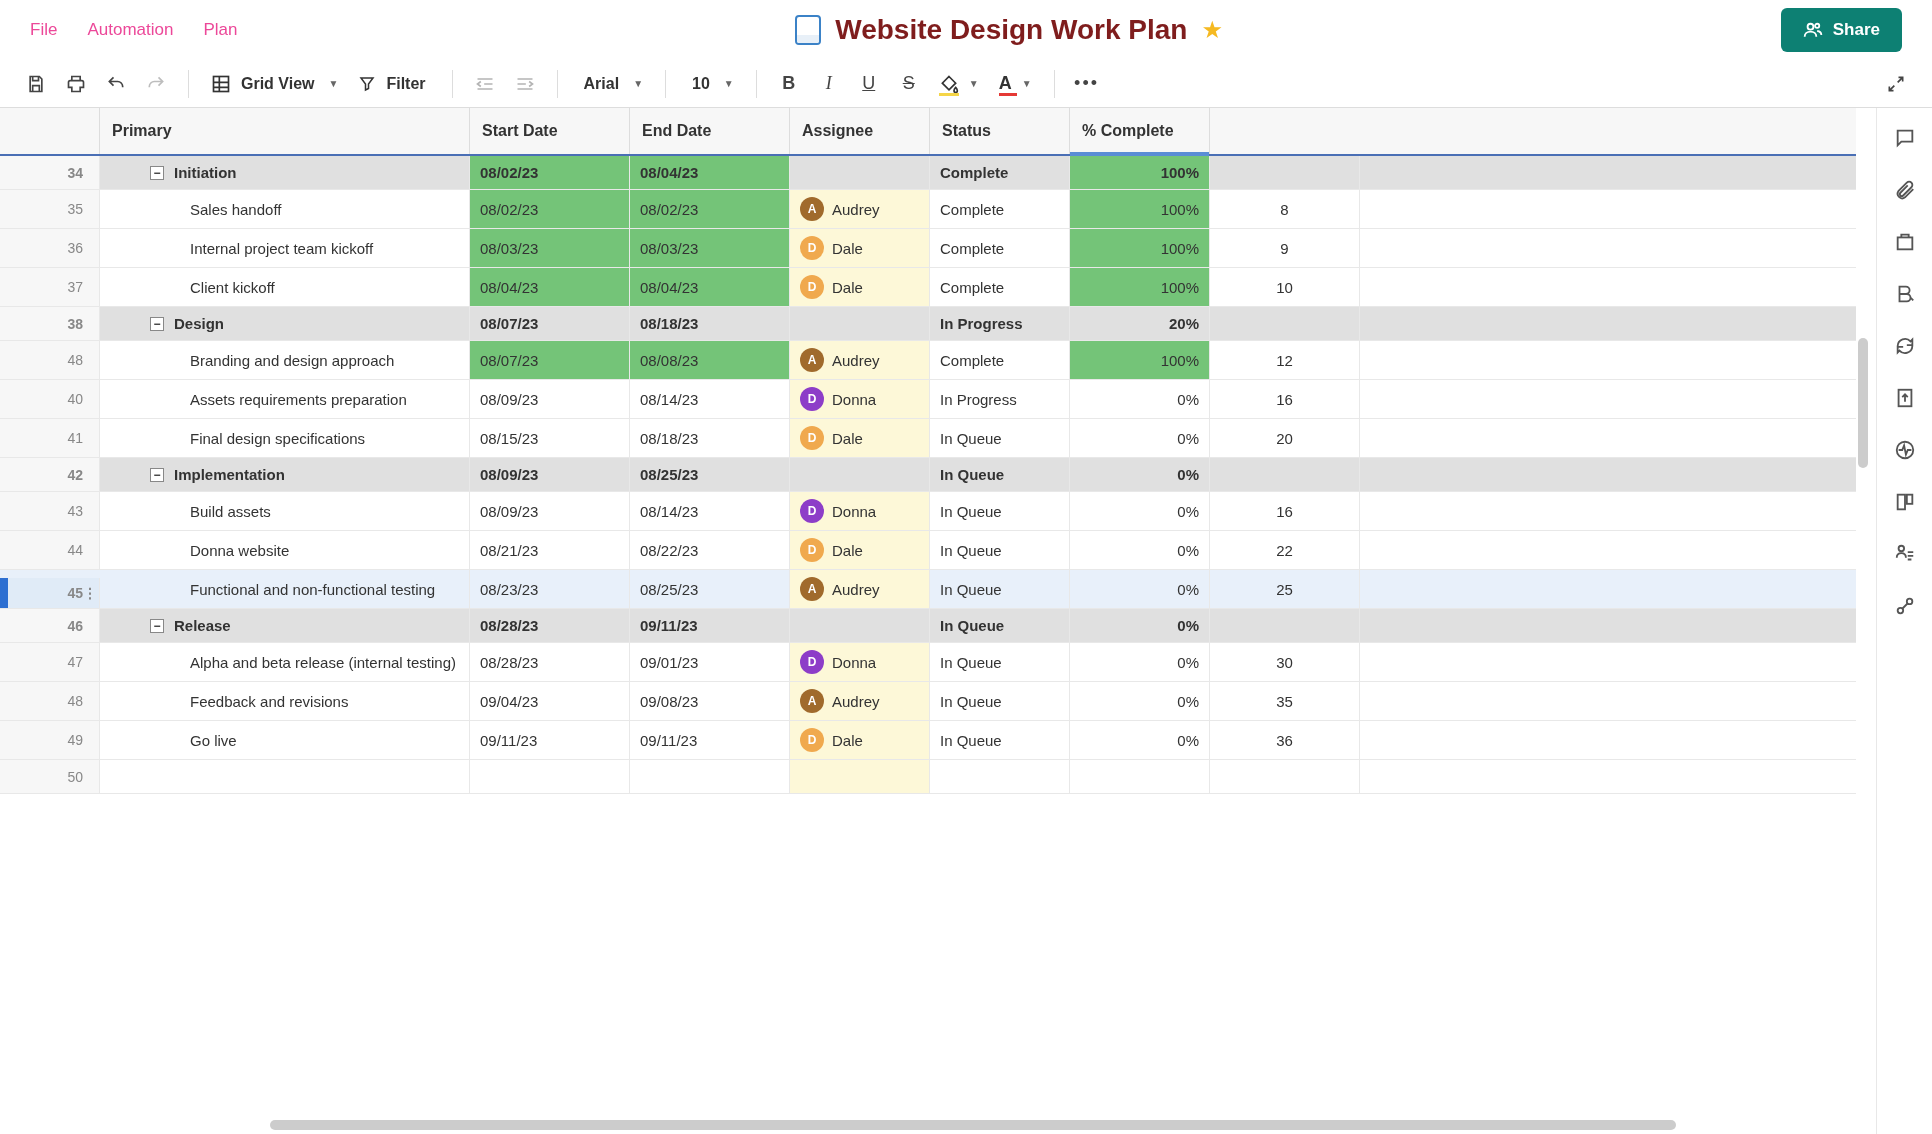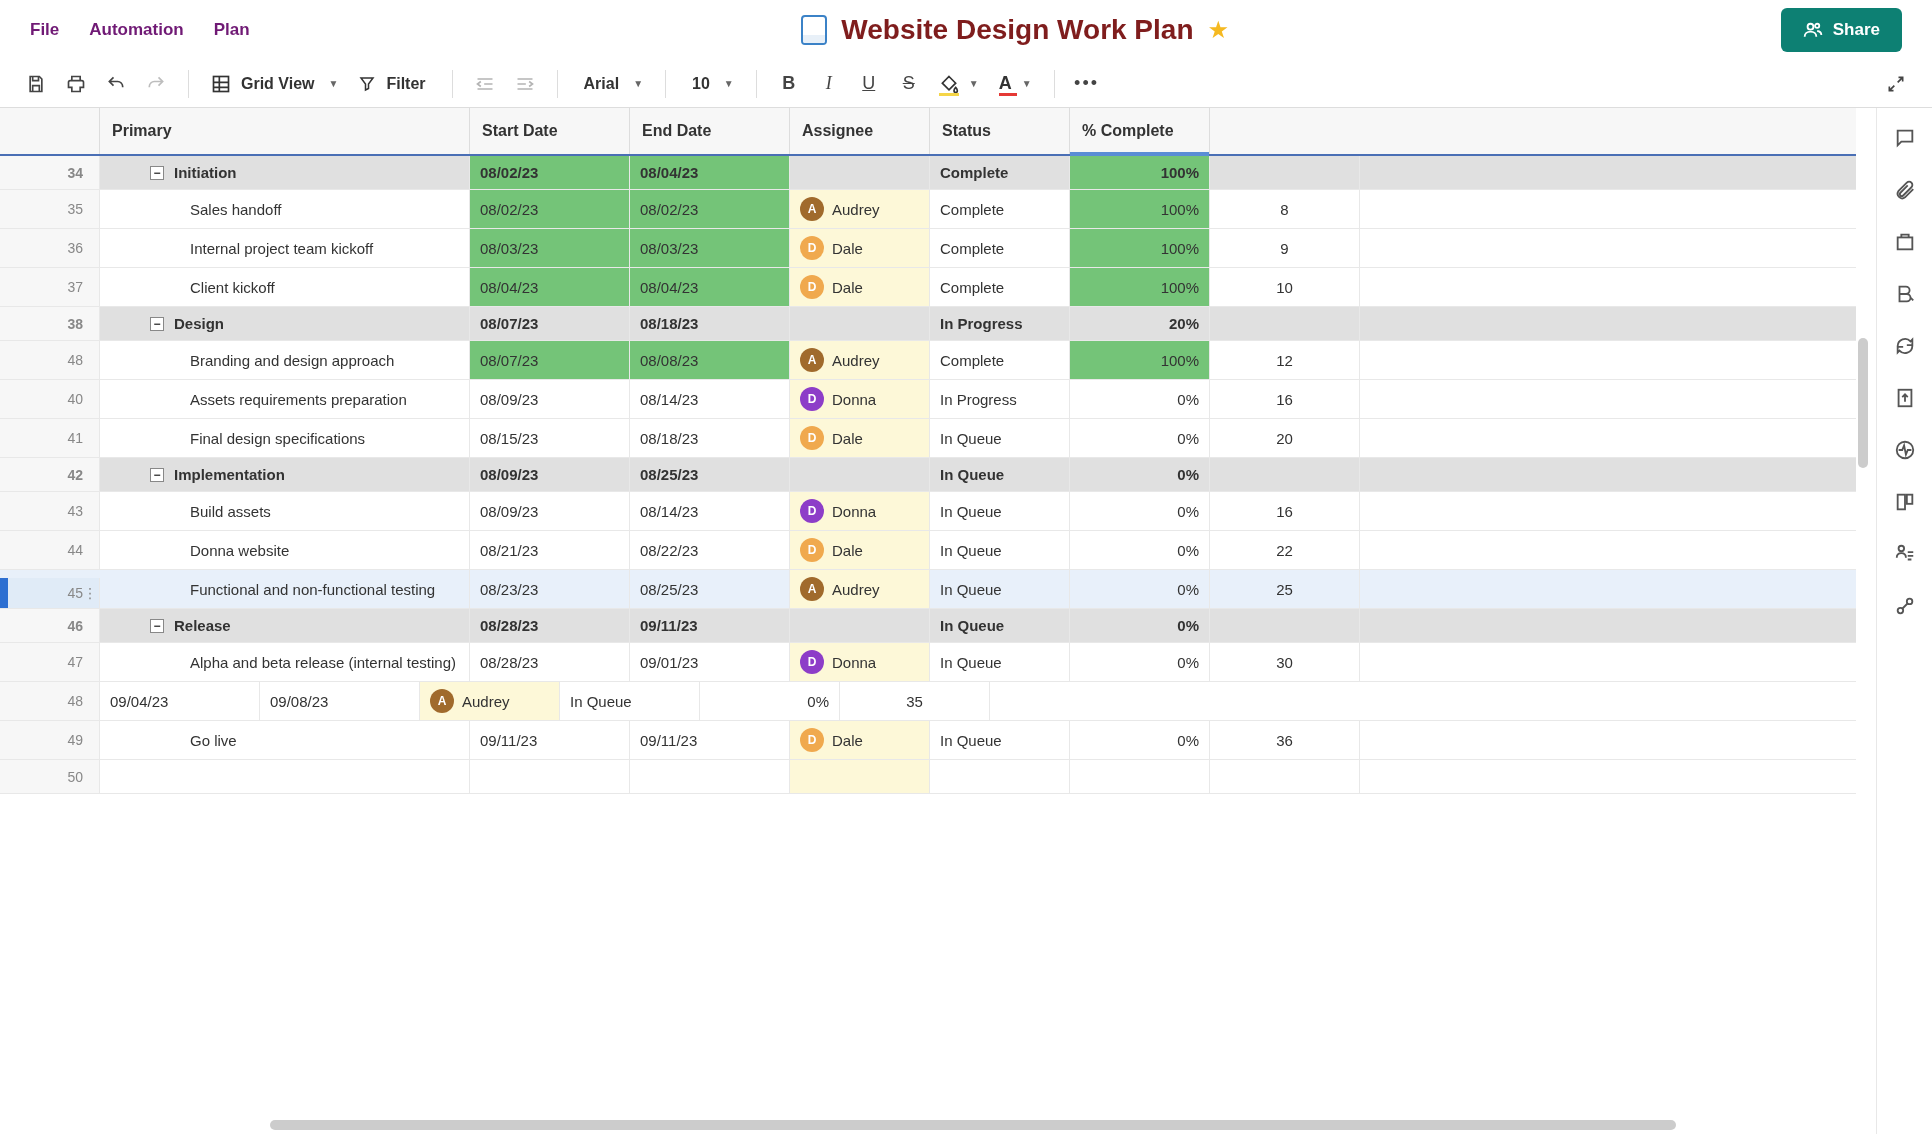--- a/index.html
+++ b/index.html
@@ -1,21 +1,21 @@
 <!DOCTYPE html>
 <html><head>
 <meta charset="utf-8">
 <style>
 * { box-sizing: border-box; margin: 0; padding: 0; }
 body { font-family: Arial, sans-serif; font-size: 14px; color: #333; background: #fff; overflow: hidden; }
 
 
 .menubar { display: flex; align-items: center; padding: 10px 30px; height: 60px; }
 .menubar-left { display: flex; gap: 30px; }
-.menu-item { font-size: 17px; color: #701a75; cursor: pointer; font-weight: bold; }
+.menu-item { font-size: 17px; color: #ec4899; cursor: pointer; }
 .title-section { flex: 1; display: flex; align-items: center; justify-content: center; gap: 14px; }
 .doc-icon { width: 26px; height: 30px; border: 2.5px solid #3b82c7; border-radius: 4px; position: relative; background: #fff; }
 .doc-icon::after { content: ''; position: absolute; bottom: 0; left: 0; right: 0; height: 8px; background: #e8f0f8; border-radius: 0 0 2px 2px; }
 .page-title { font-size: 28px; font-weight: 700; color: #7f1d1d; }
 .star-icon { color: #f5b921; font-size: 24px; }
 .share-btn { background: #0d8073; color: #ffffff; border: none; border-radius: 6px; padding: 12px 22px; font-size: 17px; font-weight: 700; cursor: pointer; display: flex; align-items: center; gap: 10px; }
 
 
 .toolbar { display: flex; align-items: center; padding: 6px 18px; height: 48px; border-bottom: 1px solid #ddd; gap: 4px; }
 .tb-btn { width: 36px; height: 36px; display: flex; align-items: center; justify-content: center; cursor: pointer; border-radius: 4px; color: #444; }
@@ -43,21 +43,21 @@
 .hdr-cell.rownum-col { background: #f7f7f7; }
 .pct-hdr { position: relative; }
 .pct-hdr::after { content: ''; position: absolute; bottom: -2px; left: 0; right: 0; height: 4px; background: #5a8dd6; }
 .lock-icon { font-size: 12px; color: #888; margin-top: 4px; }
 
 
 .grid-body { overflow-y: auto; }
 .row { display: flex; border-bottom: 1px solid #e8e8e8; min-height: 34px; }
 .row.summary { background: #e0e0e0; font-weight: 700; }
 .row.selected { background: #e8f0fa; }
-.row.selected .rownum-cell { background: #e0ebf7; position: relative; font-weight: 400; margin-top: 8px; }
+.row.selected .rownum-cell { background: #e0ebf7; position: relative; font-weight: 700; margin-top: 8px; }
 .row.selected .rownum-cell::before { content:''; position:absolute; left:0; top:0; bottom:0; width:8px; background:#2d6fd1; }
 .cell { border-right: 1px solid #e8e8e8; padding: 7px 10px; font-size: 15px; display: flex; align-items: center; }
 .rownum-cell { width: 100px; min-width: 100px; justify-content: flex-end; color: #888; background: #f7f7f7; font-size: 14px; padding-right: 16px; position: relative; }
 .row-actions { position:absolute; right: 2px; color:#888; font-size:14px; }
 .primary-cell { width: 370px; min-width: 370px; }
 .primary-cell.indent1 { padding-left: 50px; }
 .primary-cell.indent2 { padding-left: 90px; }
 .collapse-btn { width: 14px; height: 14px; border: 1px solid #888; display: inline-flex; align-items: center; justify-content: center; margin-right: 10px; font-size: 12px; line-height: 1; cursor: pointer; background: #fff; }
 .date-cell { width: 160px; min-width: 160px; }
 .date-cell.green { background: #74c478; }
@@ -409,20 +409,23 @@
     <div class="cell assignee-cell yellow-bg">
             <span class="avatar donna">D</span>
             <span>Donna</span>
           </div>
     <div class="cell status-cell">In Queue</div>
     <div class="cell pct-cell ">0%</div>
     <div class="cell wdays-cell">30</div>
         </div>
         <div class="row">
     <div class="cell rownum-cell">48</div>
+    <div class="cell primary-cell indent2">
+            <span>Feedback and revisions</span>
+          </div>
     <div class="cell date-cell ">09/04/23</div>
     <div class="cell date-cell ">09/08/23</div>
     <div class="cell assignee-cell yellow-bg">
             <span class="avatar audrey">A</span>
             <span>Audrey</span>
           </div>
     <div class="cell status-cell">In Queue</div>
     <div class="cell pct-cell ">0%</div>
     <div class="cell wdays-cell">35</div>
         </div>

